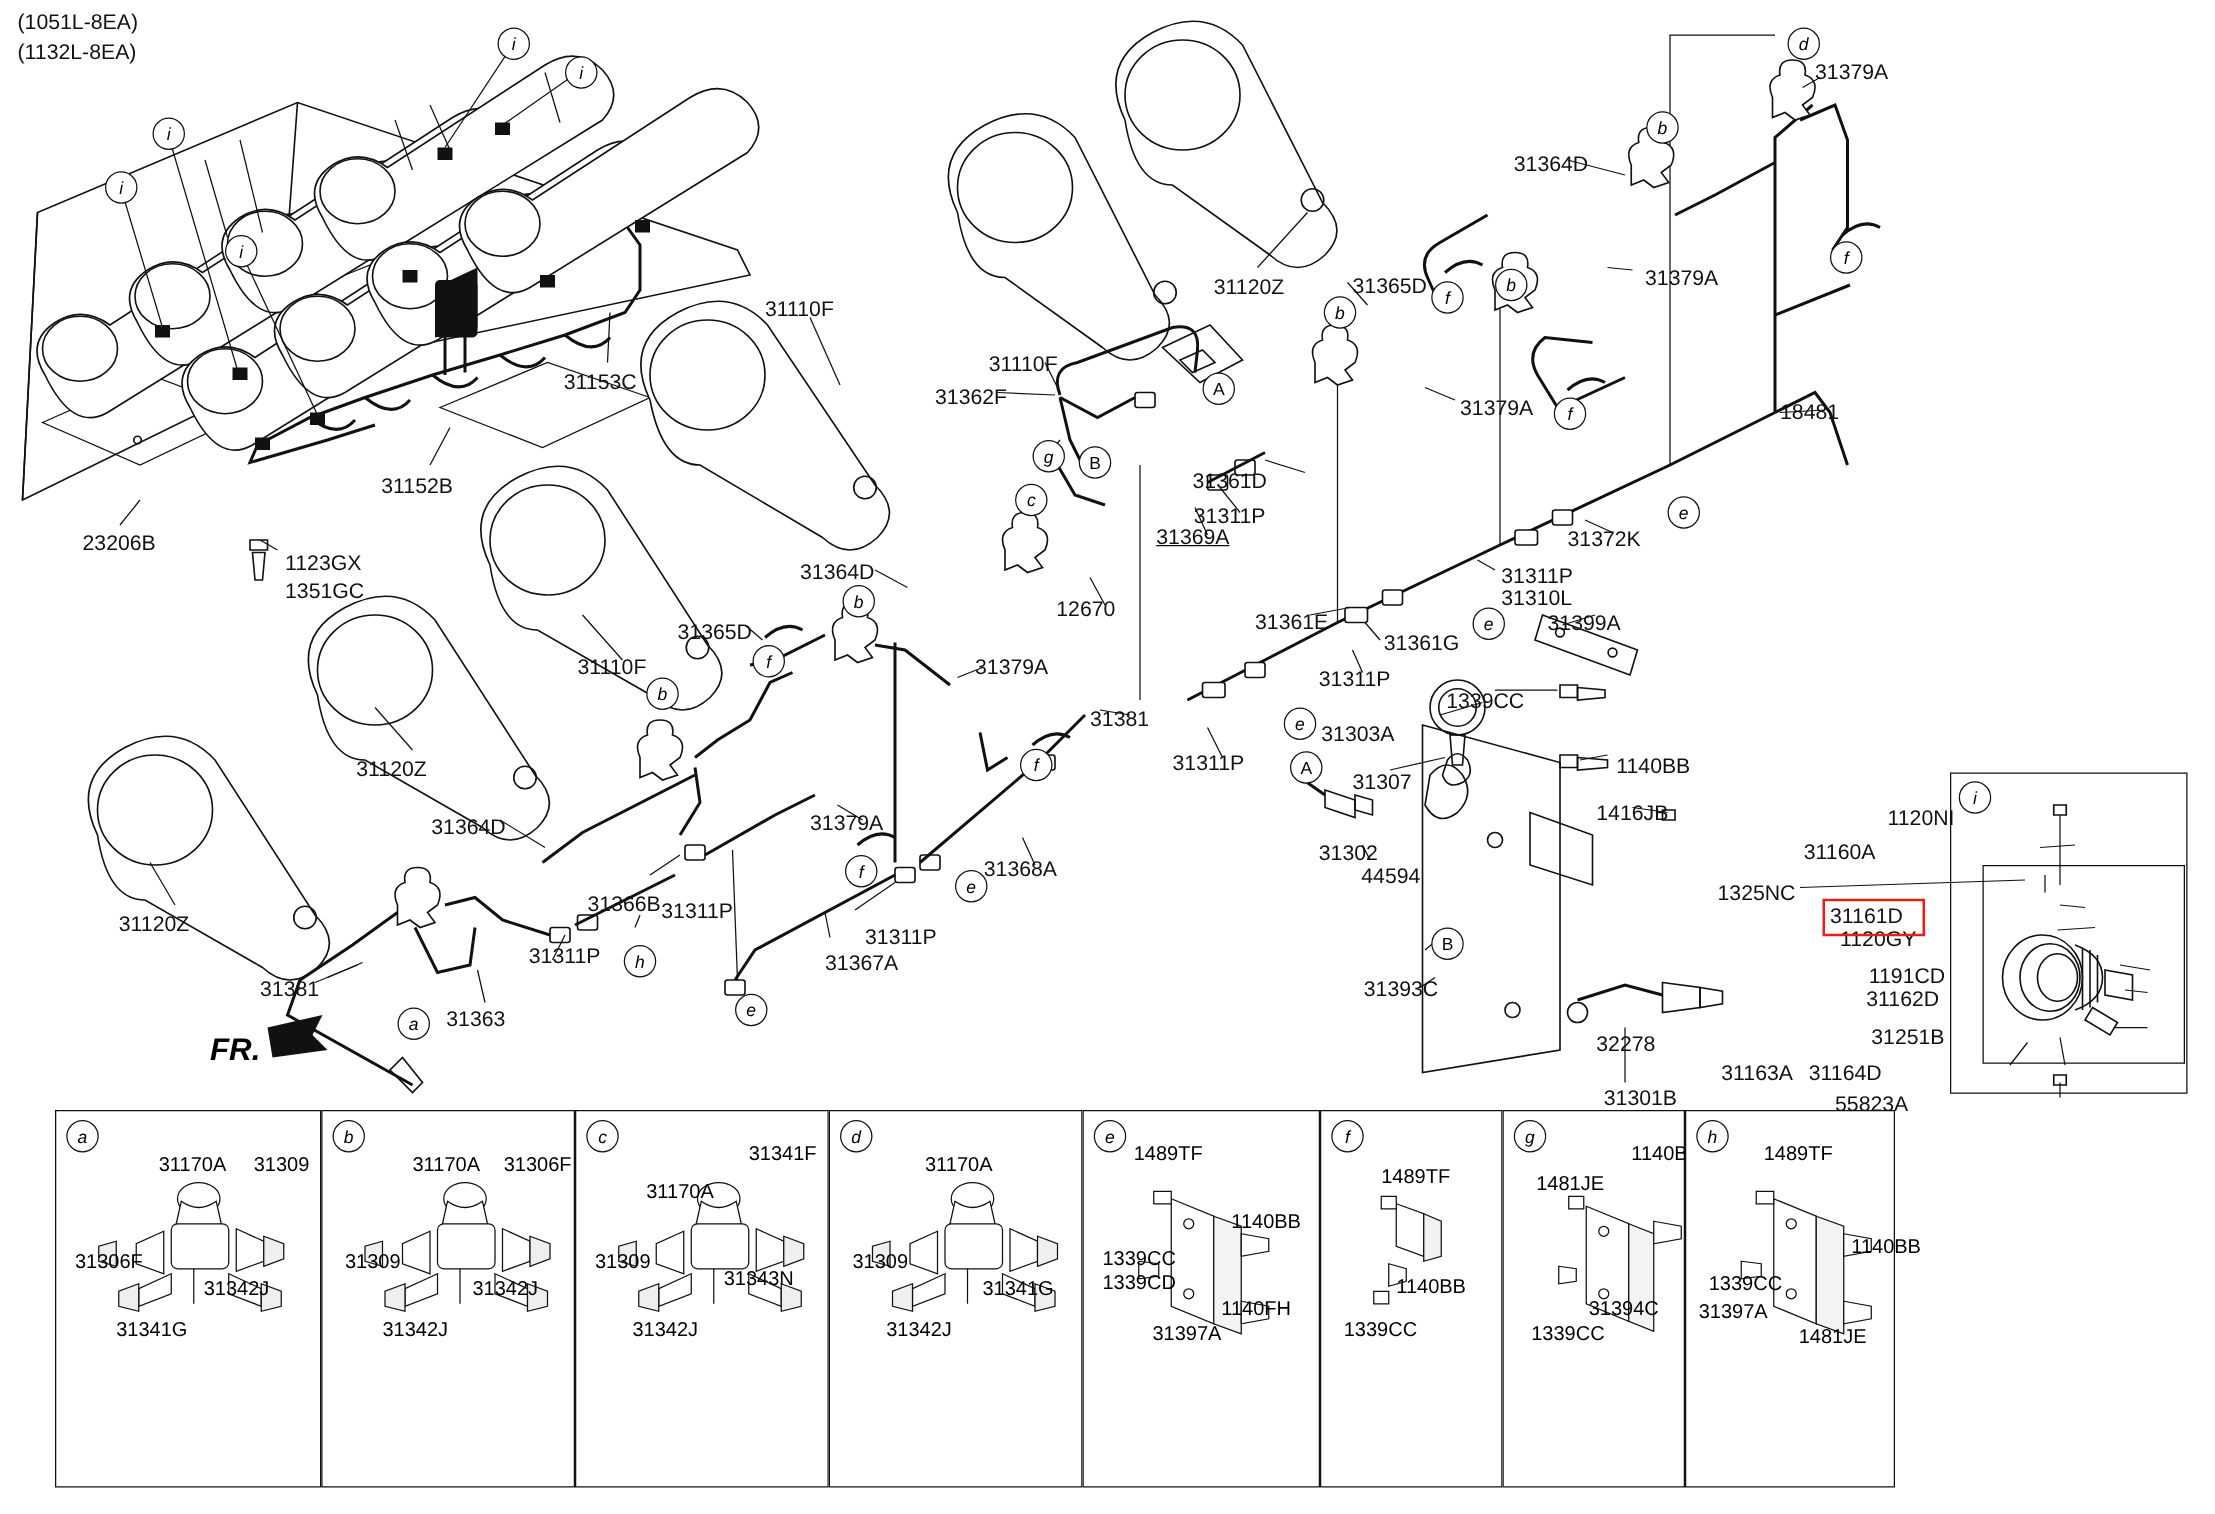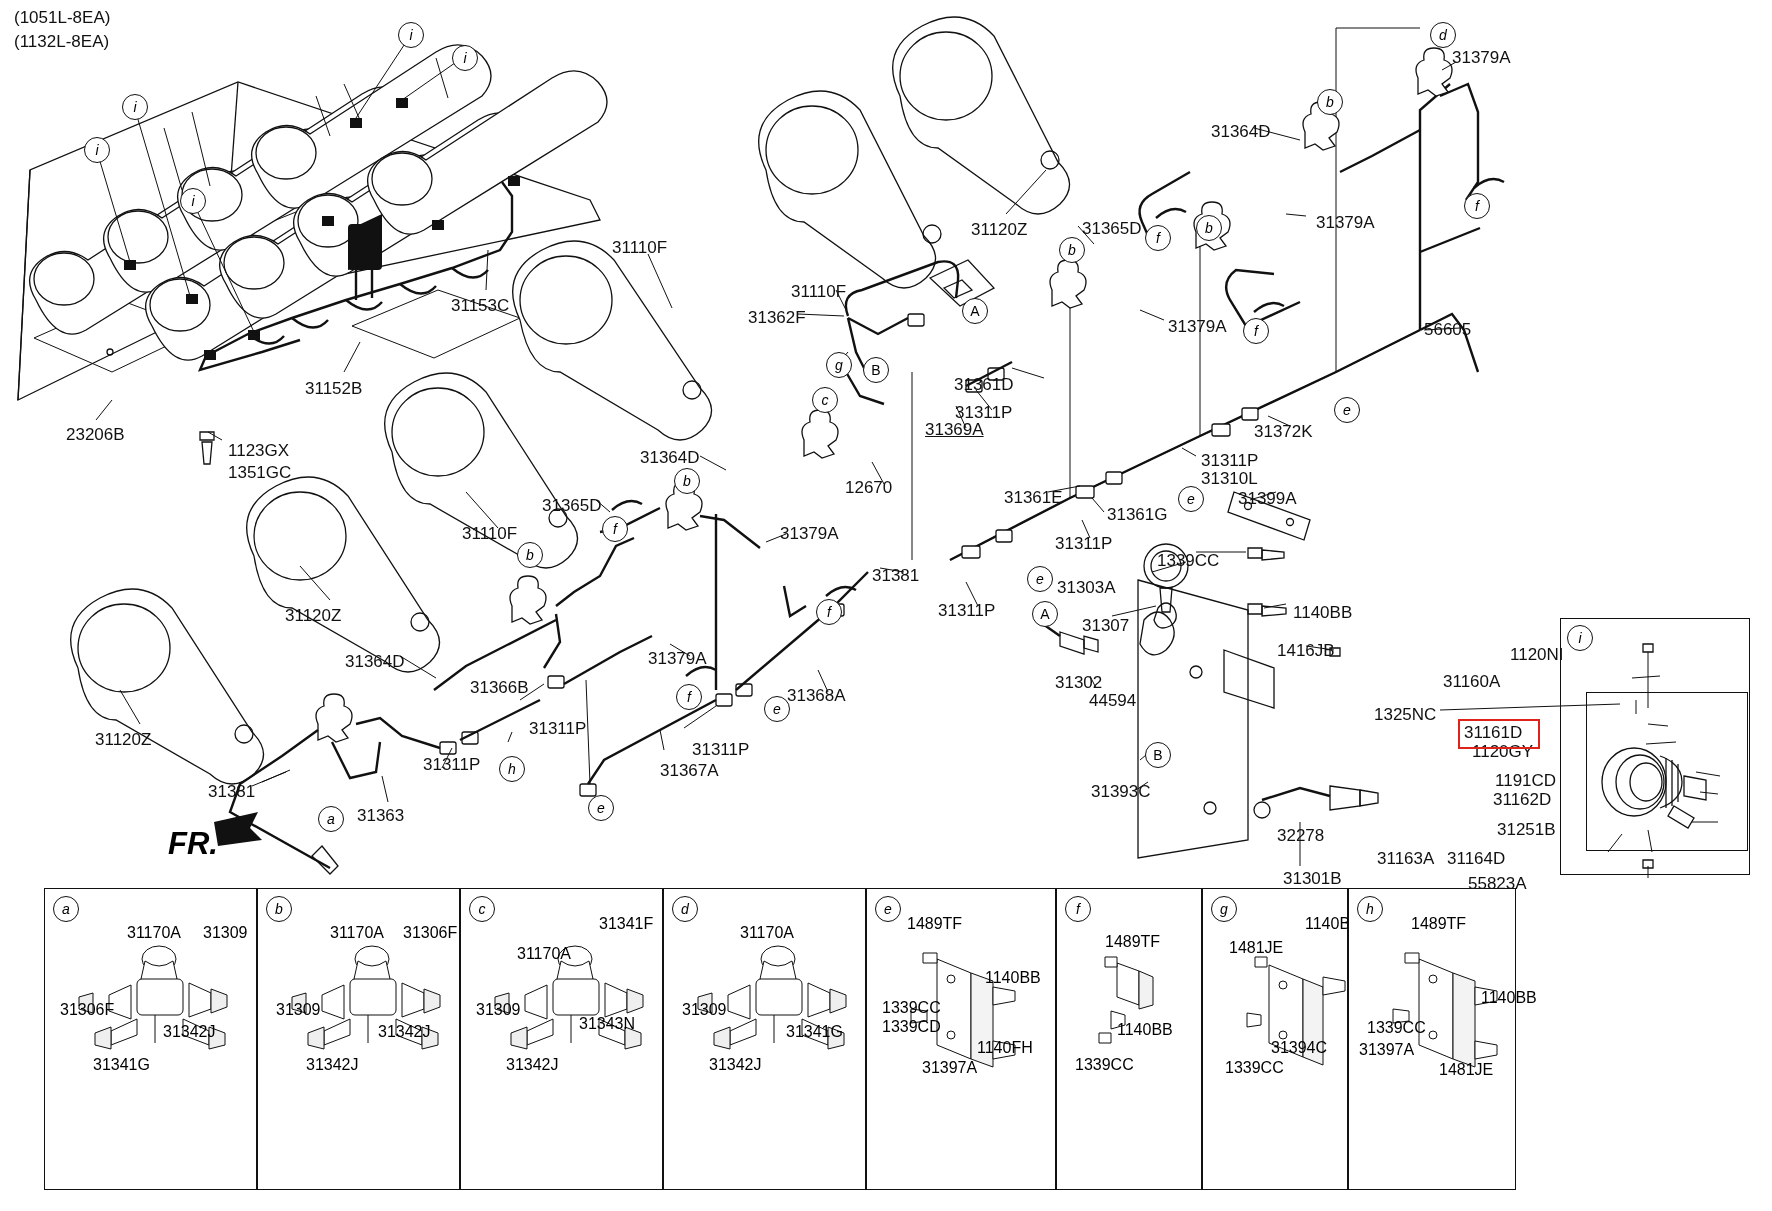--- a/index.html
+++ b/index.html
@@ -21,21 +21,21 @@
   .blk{fill:#111;}
   
   #panels{position:absolute;left:44px;top:888px;width:1688px;height:302px;display:flex;}
   .panel{border:1.7px solid #111;position:relative;background:#fff;box-sizing:border-box;}
   .panel .tag{position:absolute;left:8px;top:7px;}
   .panel .plbl{position:absolute;font-size:16px;white-space:nowrap;}
   
   #ibox{position:absolute;left:1560px;top:618px;width:188px;height:255px;border:1.7px solid #111;background:#fff;}
   #iboxInner{position:absolute;left:1586px;top:692px;width:160px;height:157px;border:1.5px solid #111;}
   .hl{position:absolute;border:2px solid #e0231a;}
-  .fr{position:absolute;font-weight:bold;font-size:31px;font-style:italic;}
+  .fr{position:absolute;font-weight:bold;font-size:25px;font-style:italic;}
 </style>
 </head>
 <body>
 
 <div id="stage">
 
   <div class="lbl" style="left:14px;top:8px">(1051L-8EA)</div>
   <div class="lbl" style="left:14px;top:32px">(1132L-8EA)</div>
 
   <svg width="1772" height="1211">
@@ -325,21 +325,21 @@
       <div class="lbl" style="left: 228px; top: 441px;">1123GX</div>
       <div class="lbl" style="left: 228px; top: 463px;">1351GC</div>
       <div class="lbl" style="left: 612px; top: 238px;">31110F</div>
       <div class="lbl" style="left: 462px; top: 524px;">31110F</div>
       <div class="lbl" style="left: 285px; top: 606px;">31120Z</div>
       <div class="lbl" style="left: 95px; top: 730px;">31120Z</div>
       <div class="lbl" style="left: 640px; top: 448px;">31364D</div>
       <div class="lbl" style="left: 542px; top: 496px;">31365D</div>
       <div class="lbl" style="left: 780px; top: 524px;">31379A</div>
       <div class="lbl" style="left: 345px; top: 652px;">31364D</div>
-      <div class="lbl" style="left: 470px; top: 678px;">31366B</div>
+      <div class="lbl" style="left: 470px; top: 714px;">31366B</div>
       <div class="lbl" style="left: 648px; top: 649px;">31379A</div>
       <div class="lbl" style="left: 529px; top: 719px;">31311P</div>
       <div class="lbl" style="left: 423px; top: 755px;">31311P</div>
       <div class="lbl" style="left: 692px; top: 740px;">31311P</div>
       <div class="lbl" style="left: 660px; top: 761px;">31367A</div>
       <div class="lbl" style="left: 787px; top: 686px;">31368A</div>
       <div class="lbl" style="left: 208px; top: 782px;">31381</div>
       <div class="lbl" style="left: 357px; top: 806px;">31363</div>
       <div class="lbl" style="left: 872px; top: 566px;">31381</div>
       <div class="lbl" style="left: 938px; top: 601px;">31311P</div>
@@ -348,21 +348,21 @@
       <div class="lbl" style="left: 925px; top: 420px; text-decoration: underline;">31369A</div>
       <div class="lbl" style="left: 954px; top: 375px;">31361D</div>
       <div class="lbl" style="left: 791px; top: 282px;">31110F</div>
       <div class="lbl" style="left: 748px; top: 308px;">31362F</div>
       <div class="lbl" style="left: 971px; top: 220px;">31120Z</div>
       <div class="lbl" style="left: 1082px; top: 219px;">31365D</div>
       <div class="lbl" style="left: 1211px; top: 122px;">31364D</div>
       <div class="lbl" style="left: 1452px; top: 48px;">31379A</div>
       <div class="lbl" style="left: 1316px; top: 213px;">31379A</div>
       <div class="lbl" style="left: 1168px; top: 317px;">31379A</div>
-      <div class="lbl" style="left: 1424px; top: 320px;">56605</div>
+      <div class="lbl" style="left: 1424px; top: 320px;">18481</div>
       <div class="lbl" style="left: 1254px; top: 422px;">31372K</div>
       <div class="lbl" style="left: 1201px; top: 451px;">31311P</div>
       <div class="lbl" style="left: 1201px; top: 469px;">31310L</div>
       <div class="lbl" style="left: 1004px; top: 488px;">31361E</div>
       <div class="lbl" style="left: 1107px; top: 505px;">31361G</div>
       <div class="lbl" style="left: 1055px; top: 534px;">31311P</div>
       <div class="lbl" style="left: 1238px; top: 489px;">31399A</div>
       <div class="lbl" style="left: 1157px; top: 551px;">1339CC</div>
       <div class="lbl" style="left: 1057px; top: 578px;">31303A</div>
       <div class="lbl" style="left: 1293px; top: 603px;">1140BB</div>

